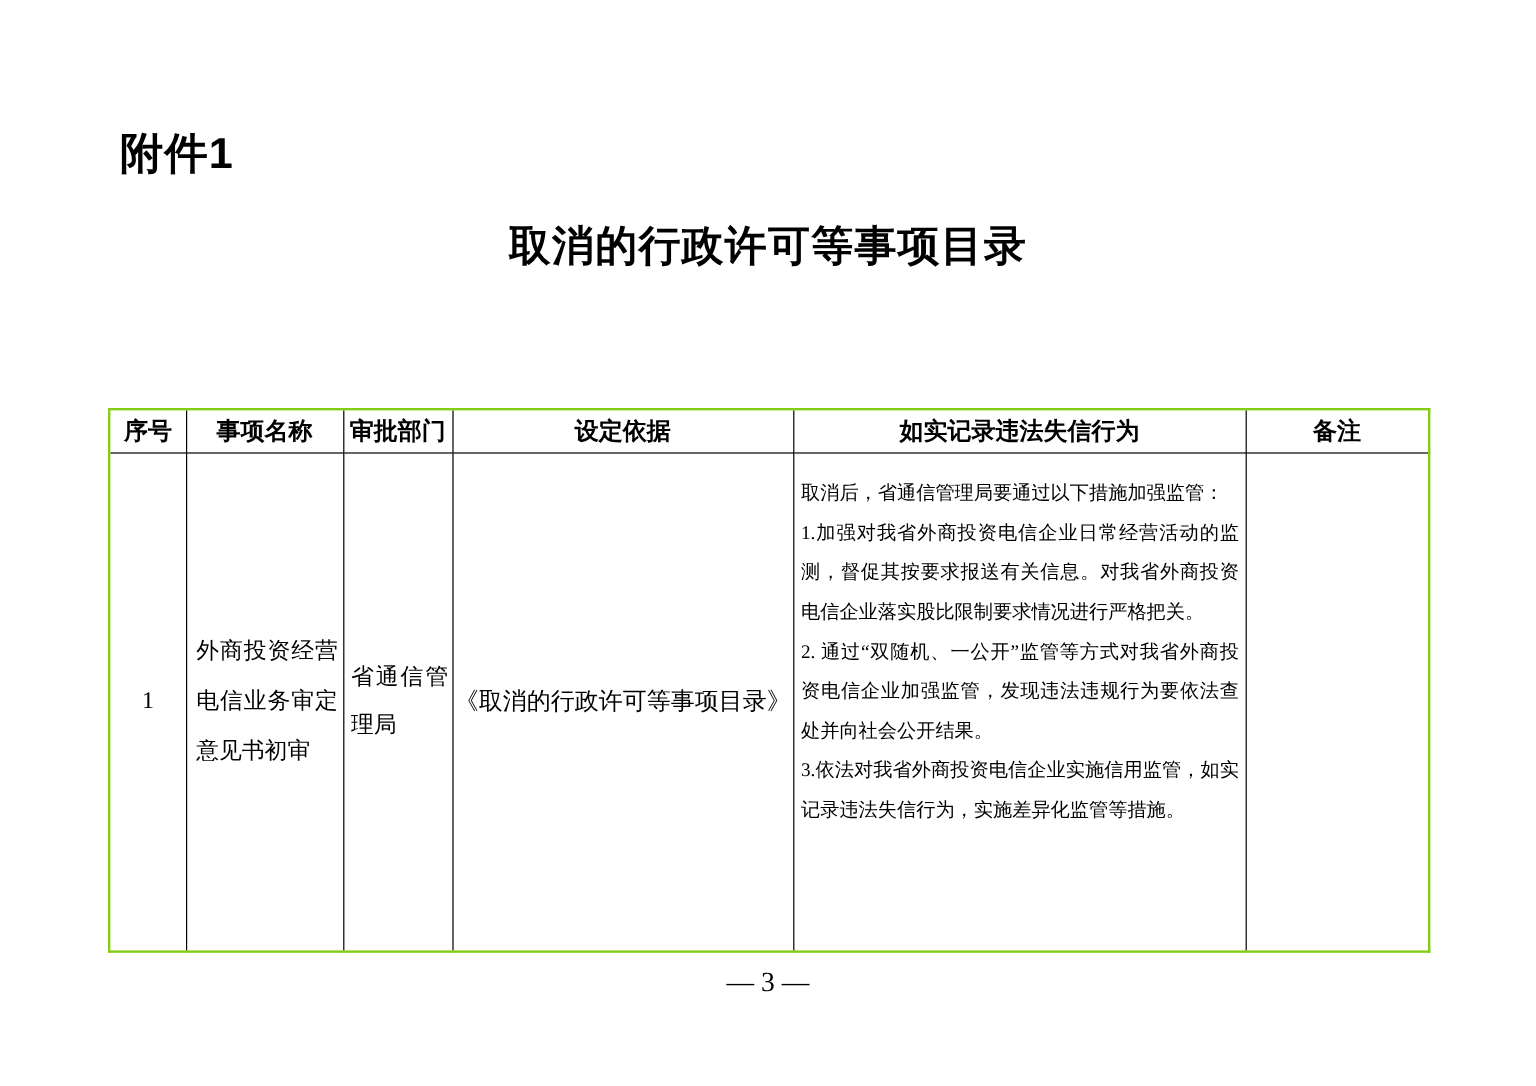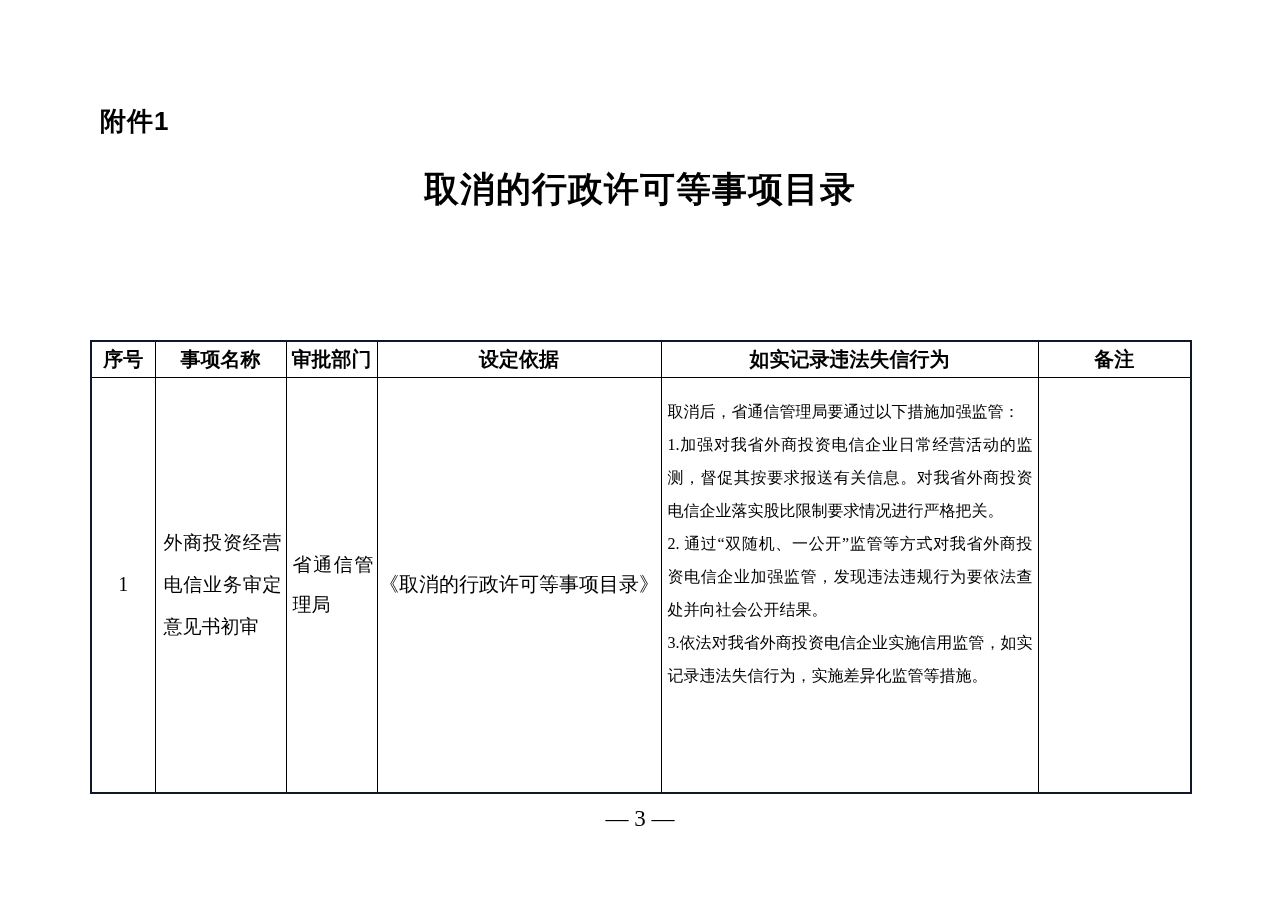--- a/index.html
+++ b/index.html
@@ -10,28 +10,28 @@
     height: 905px;
     background: #ffffff;
     color: #000000;
     font-family: "Liberation Serif", "DejaVu Serif", serif;
     overflow: hidden;
   }
   .attachment-label {
     position: absolute;
     left: 100px;
     top: 104px;
-    font-size: 26px;
+    font-size: 36px;
     font-weight: bold;
     font-family: "Liberation Sans", "DejaVu Sans", sans-serif;
     letter-spacing: 1px;
   }
   .doc-title {
     position: absolute;
-    top: 166px;
+    top: 182px;
     left: 0;
     width: 100%;
     text-align: center;
     font-size: 35px;
     font-weight: bold;
     font-family: "Liberation Sans", "DejaVu Sans", sans-serif;
     letter-spacing: 1px;
   }
   .doc-subtitle {
     position: absolute;
@@ -42,21 +42,21 @@
     font-size: 24px;
     font-family: "Liberation Serif", "DejaVu Serif", serif;
   }
   table.items-table {
     position: absolute;
     left: 90px;
     top: 340px;
     width: 1100px;
     border-collapse: collapse;
     table-layout: fixed;
-    border: 2px solid #0f172a;
+    border: 2px solid #84cc16;
   }
   table.items-table th,
   table.items-table td {
     border: 1px solid #000000;
   }
   table.items-table thead tr { height: 36px; }
   table.items-table th {
     font-family: "Liberation Sans", "DejaVu Sans", sans-serif;
     font-weight: 600;
     font-size: 20px;

